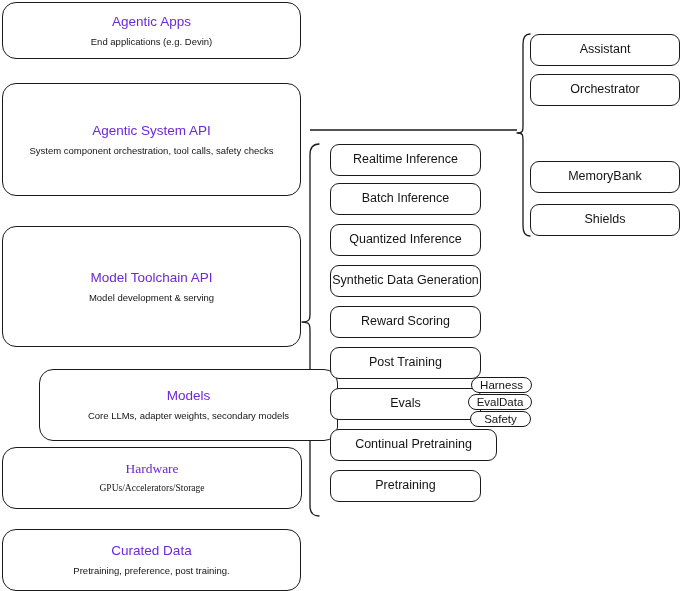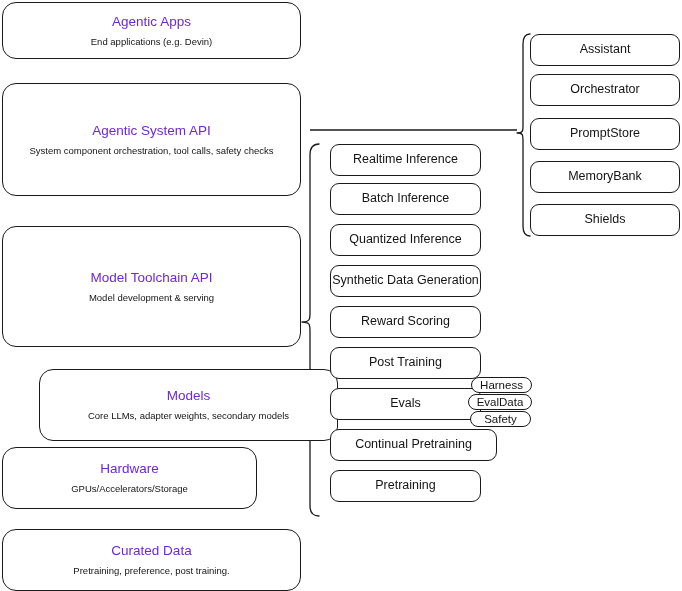--- a/index.html
+++ b/index.html
@@ -113,21 +113,21 @@
   <div class="node layer" style="left:2px; top:226px; width:299px; height:121px;">
     <div class="title">Model Toolchain API</div>
     <div class="subtitle">Model development &amp; serving</div>
   </div>
 
   <div class="node layer" style="left:2px; top:369px; width:299px; height:72px;margin-left:37px;">
     <div class="title">Models</div>
     <div class="subtitle">Core LLMs, adapter weights, secondary models</div>
   </div>
 
-  <div class="node layer" style="left:2px; top:447px; width:255px; height:62px;">
+  <div class="node layer" style="left:2px; top:447px; width:300px; height:62px;font-family:Liberation Serif, serif;">
     <div class="title">Hardware</div>
     <div class="subtitle">GPUs/Accelerators/Storage</div>
   </div>
 
   <div class="node layer" style="left:2px; top:529px; width:299px; height:62px;">
     <div class="title">Curated Data</div>
     <div class="subtitle">Pretraining, preference, post training.</div>
   </div>
 
   <div class="node chip" style="left:330px; top:144px; width:151px; height:32px;">
@@ -167,23 +167,20 @@
   <div class="node pill" style="left:470px; top:411px; width:61px; height:16px;">
     <span>Safety</span>
   </div>
 
   <div class="node chip" style="left:530px; top:34px; width:150px; height:32px;">
     <span>Assistant</span>
   </div>
   <div class="node chip" style="left:530px; top:74px; width:150px; height:32px;">
     <span>Orchestrator</span>
   </div>
-  <div class="node chip" style="left:530px; top:118px; width:150px; height:32px;">
-    <span>PromptStore</span>
-  </div>
   <div class="node chip" style="left:530px; top:161px; width:150px; height:32px;">
     <span>MemoryBank</span>
   </div>
   <div class="node chip" style="left:530px; top:204px; width:150px; height:32px;">
     <span>Shields</span>
   </div>
 
 </div>
 
 </body></html>

